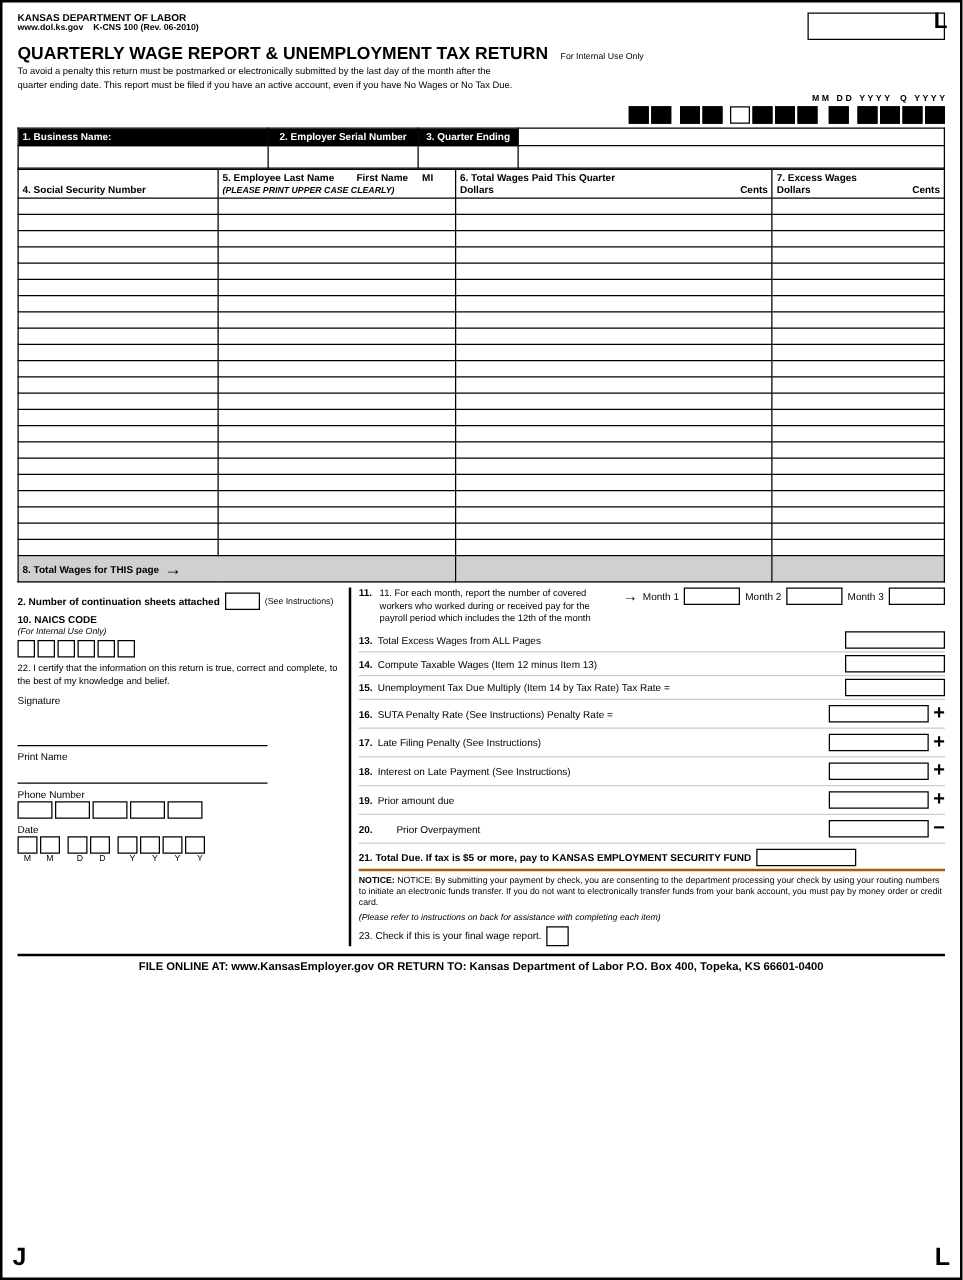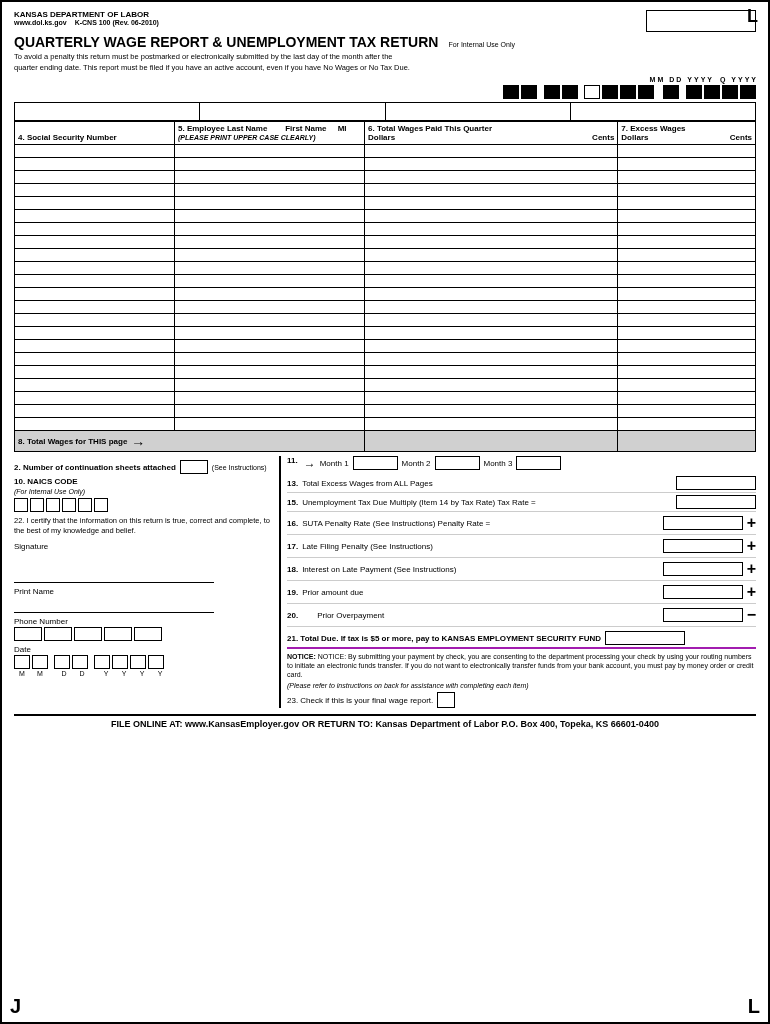--- a/index.html
+++ b/index.html
@@ -65,20 +65,26 @@
     <div style="border:1px solid #000; width:16px; height:14px; background:#000;"></div>
     &nbsp;
     <div style="border:1px solid #000; width:16px; height:14px; background:#000;"></div>
     <div style="border:1px solid #000; width:16px; height:14px; background:#000;"></div>
     <div style="border:1px solid #000; width:16px; height:14px; background:#000;"></div>
     <div style="border:1px solid #000; width:16px; height:14px; background:#000;"></div>
   </div>
 
   <table style="width:100%; border-collapse:collapse; margin-bottom:0;">
     <tbody>
+        <tr>
+      <td style="border:1px solid #000; padding:2px 3px; width:200px; background:#000; color:#fff; font-size:8px; font-weight:bold;">1. Business Name:</td>
+      <td style="border:1px solid #000; padding:2px 3px; width:120px; background:#000; color:#fff; font-size:8px; font-weight:bold; text-align:center;">2. Employer Serial Number</td>
+      <td style="border:1px solid #000; padding:2px 3px; width:80px; background:#000; color:#fff; font-size:8px; font-weight:bold; text-align:center;">3. Quarter Ending</td>
+      <td style="border:1px solid #000; padding:2px 3px; background:#fff; font-size:8px;"></td>
+    </tr>
     <tr>
       <td style="border:1px solid #000; padding:2px 3px; height:18px;"></td>
       <td style="border:1px solid #000; padding:2px 3px; height:18px;"></td>
       <td style="border:1px solid #000; padding:2px 3px; height:18px;"></td>
       <td style="border:1px solid #000; padding:2px 3px; height:18px;"></td>
     </tr>
   </tbody>
     </table>
 
   <table style="width:100%; border-collapse:collapse;">
@@ -330,38 +336,44 @@
           <span style="width:16px; text-align:center;">Y</span>
           <span style="width:16px; text-align:center;">Y</span>
         </div>
       </div>
     </div>
 
     <div class="bottom-right-col">
 
       <div style="margin-bottom:6px; display:flex; align-items:flex-start; gap:6px;">
         <span style="font-size:8px; font-weight:bold;">11.</span>
+        <div style="font-size:7.5px; flex:1; line-height:1.3;">11. For each month, report the number of covered workers who worked during or received pay for the payroll period which includes the 12th of the month</div>
         <div style="display:flex; align-items:center; gap:4px;">
           <span style="font-size:12px;">→</span>
           <span style="font-size:8px;">Month 1</span>
           <div style="border:1px solid #000; width:45px; height:14px;"></div>
           <span style="font-size:8px;">Month 2</span>
           <div style="border:1px solid #000; width:45px; height:14px;"></div>
           <span style="font-size:8px;">Month 3</span>
           <div style="border:1px solid #000; width:45px; height:14px;"></div>
         </div>
       </div>
 
 
       <div style="display:flex; align-items:center; gap:4px; margin-bottom:2px; font-size:8px; border-bottom:1px solid #ccc; padding-bottom:2px;">
         <span style="font-weight:bold;">13.</span>
         <span style="flex:1;">Total Excess Wages from ALL Pages</span>
         <div style="border:1px solid #000; width:80px; height:14px;"></div>
       </div>
 
+      <div style="display:flex; align-items:center; gap:4px; margin-bottom:2px; font-size:8px; border-bottom:1px solid #ccc; padding-bottom:2px;">
+        <span style="font-weight:bold;">14.</span>
+        <span style="flex:1;">Compute Taxable Wages  (Item 12 minus Item 13)</span>
+        <div style="border:1px solid #000; width:80px; height:14px;"></div>
+      </div>
 
       <div style="display:flex; align-items:center; gap:4px; margin-bottom:2px; font-size:8px; border-bottom:1px solid #ccc; padding-bottom:2px;">
         <span style="font-weight:bold;">15.</span>
         <span style="flex:1;">Unemployment Tax Due  Multiply  (Item 14  by Tax Rate)  Tax Rate =</span>
         <div style="border:1px solid #000; width:80px; height:14px;"></div>
       </div>
 
       <div style="display:flex; align-items:center; gap:4px; margin-bottom:2px; font-size:8px; border-bottom:1px solid #ccc; padding-bottom:2px;">
         <span style="font-weight:bold;">16.</span>
         <span style="flex:1;">SUTA Penalty Rate (See Instructions)    Penalty Rate =</span>
@@ -390,21 +402,21 @@
         <span style="font-size:16px; font-weight:bold;">+</span>
       </div>
 
       <div style="display:flex; align-items:center; gap:4px; margin-bottom:2px; font-size:8px; border-bottom:1px solid #ccc; padding-bottom:2px;">
         <span style="font-weight:bold;">20.</span>
         <span style="flex:1;padding-left:15px;">Prior Overpayment</span>
         <div style="border:1px solid #000; width:80px; height:14px;"></div>
         <span style="font-size:16px; font-weight:bold;">−</span>
       </div>
 
-      <div style="display:flex; align-items:center; gap:4px; margin-bottom:3px; font-size:8px; font-weight:bold; background:#fff; padding:2px 0; border-bottom:2px solid #a21caf;">
+      <div style="display:flex; align-items:center; gap:4px; margin-bottom:3px; font-size:8px; font-weight:bold; background:#fff; padding:2px 0; border-bottom:2px solid #a16207;">
         <span>21. Total Due.  If tax is $5 or more, pay to KANSAS EMPLOYMENT SECURITY FUND</span>
         <div style="border:1px solid #000; width:80px; height:14px;"></div>
       </div>
 
       <div style="font-size:7px; line-height:1.3; margin-bottom:3px;">
         <strong>NOTICE:</strong> <span>NOTICE: By submitting your payment by check, you are consenting to the department processing your check by using your routing numbers to initiate an electronic funds transfer. If you do not want to electronically transfer funds from your bank account, you must pay by money order or credit card.</span>
       </div>
       <div style="font-size:7px; font-style:italic; margin-bottom:3px;">(Please refer to instructions on back for assistance with completing each item)</div>
 
       <div style="display:flex; align-items:center; gap:4px; font-size:8px;">

